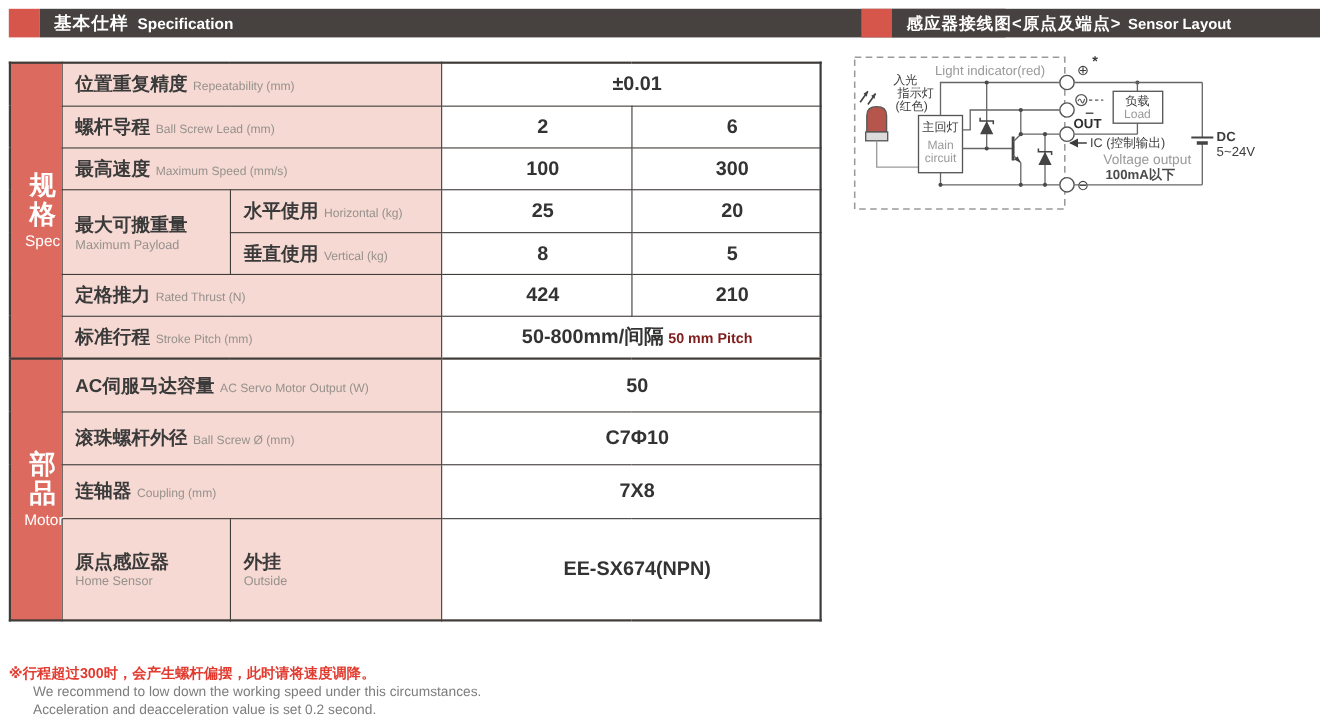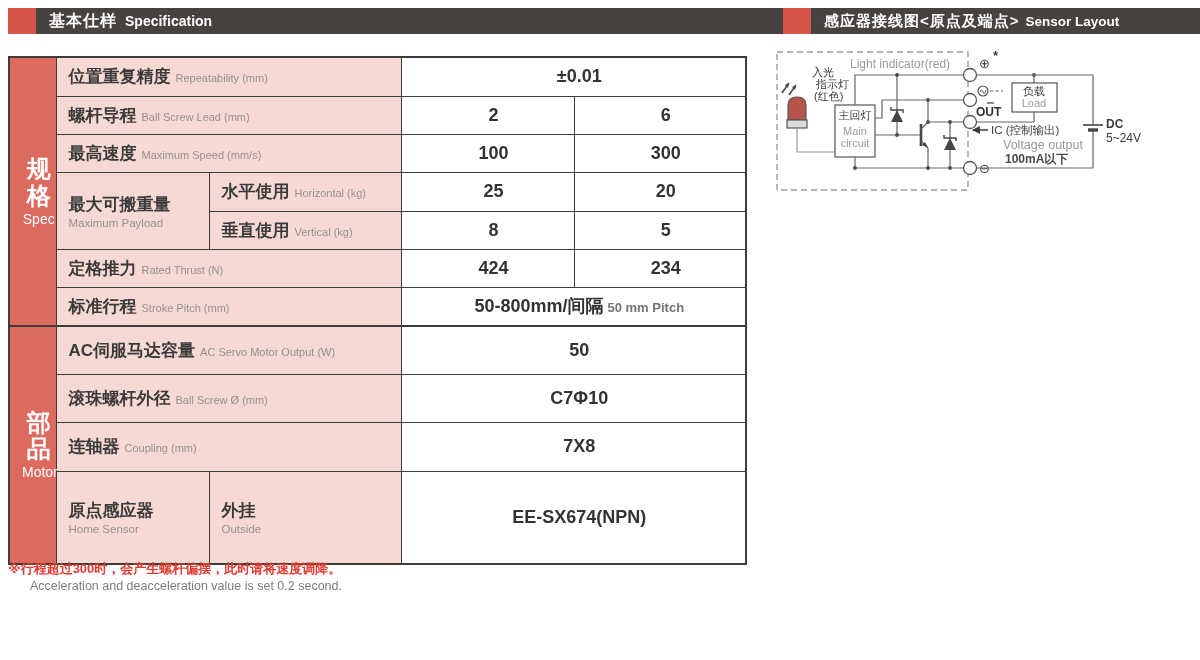--- a/index.html
+++ b/index.html
@@ -28,25 +28,25 @@
   td.sec{
     background:#dd6a5f;color:#fff;text-align:center;padding:0;
   }
   td.sec .sec-char{display:block;font-size:24px;font-weight:bold;line-height:1.1;}
   td.sec .sec-en{display:block;font-size:14px;margin-top:2px;}
   td.lbl{background:#f5d9d2;}
   .zh{font-size:17px;font-weight:600;color:#3a3a3a;}
   .en{font-size:11px;color:#97918d;margin-left:5px;}
   .en-block{display:block;font-size:11.5px;color:#97918d;margin-left:0;margin-top:1px;}
   td.val{background:#fff;text-align:center;padding:0;font-size:18px;color:#333;font-weight:bold;}
-  .val-sub{font-size:13px;color:#737373;margin-left:4px;}
+  .val-sub{font-size:13px;color:#7f1d1d;margin-left:4px;}
   tr.parts-split td{border-top-width:2px;}
 
   
-  .footnotes{position:absolute;left:8px;top:560px;width:745px;}
+  .footnotes{position:absolute;left:8px;top:603px;width:745px;}
   .fn-red{color:#e23b30;font-size:13px;font-weight:bold;line-height:1.4;}
   .fn-gray{color:#7d7d7d;font-size:12.5px;line-height:1.3;padding-left:22px;}
 
   
   .diagram{position:absolute;left:775px;top:46px;width:425px;height:152px;}
   .dg-dark{stroke:#666;stroke-width:1.2;fill:none;}
   .dg-gray{stroke:#9a9a9a;stroke-width:1.2;fill:none;}
   .dg-dot{fill:#4a4a4a;}
   text.dg-t-dark{fill:#3c3c3c;font-size:11px;font-family:"Liberation Sans","DejaVu Sans",sans-serif;}
   text.dg-t-gray{fill:#9a9a9a;font-size:12px;font-family:"Liberation Sans","DejaVu Sans",sans-serif;}
@@ -126,21 +126,21 @@
     </td>
     <td class="val">8</td>
     <td class="val">5</td>
   </tr>
 
   <tr style="height:38px">
     <td class="lbl" colspan="2">
       <span class="zh">定格推力</span><span class="en">Rated Thrust (N)</span>
     </td>
     <td class="val">424</td>
-    <td class="val">234</td>
+    <td class="val">210</td>
   </tr>
 
   <tr style="height:39px">
     <td class="lbl" colspan="2">
       <span class="zh">标准行程</span><span class="en">Stroke Pitch (mm)</span>
     </td>
     <td class="val" colspan="2">
       <span>50-800mm/间隔</span><span class="val-sub">50 mm Pitch</span>
     </td>
   </tr>
@@ -180,20 +180,21 @@
       <span class="zh">外挂</span>
       <span class="en-block">Outside</span>
     </td>
     <td class="val" colspan="2">EE-SX674(NPN)</td>
   </tr>
 </tbody>
   </table>
 
 <div class="footnotes">
   <div class="fn-red">※行程超过300时，会产生螺杆偏摆，此时请将速度调降。</div>
+  <div class="fn-gray">We recommend to low down the working speed under this circumstances.</div>
   <div class="fn-gray">Acceleration and deacceleration value is set 0.2 second.</div>
 </div>
 
 <svg class="diagram" viewBox="0 0 425 152">
 
   <rect x="2" y="6" width="191" height="138" fill="none" stroke="#9a9a9a" stroke-width="1.4" stroke-dasharray="6 4"></rect>
 
   <text class="dg-t-gray" x="75" y="22">Light indicator(red)</text>
 
   <g>

